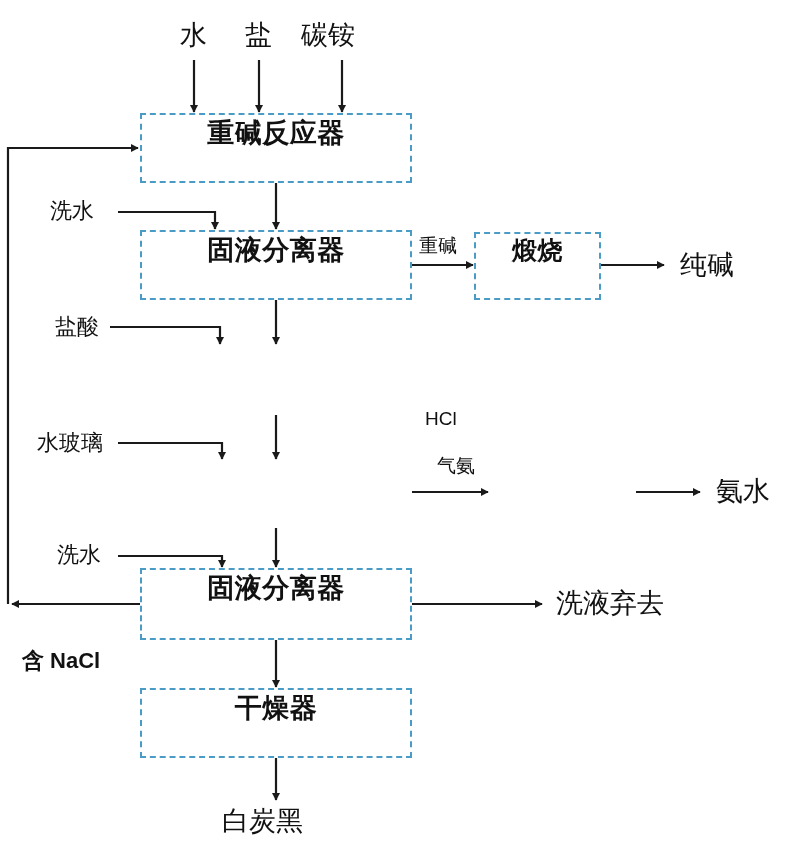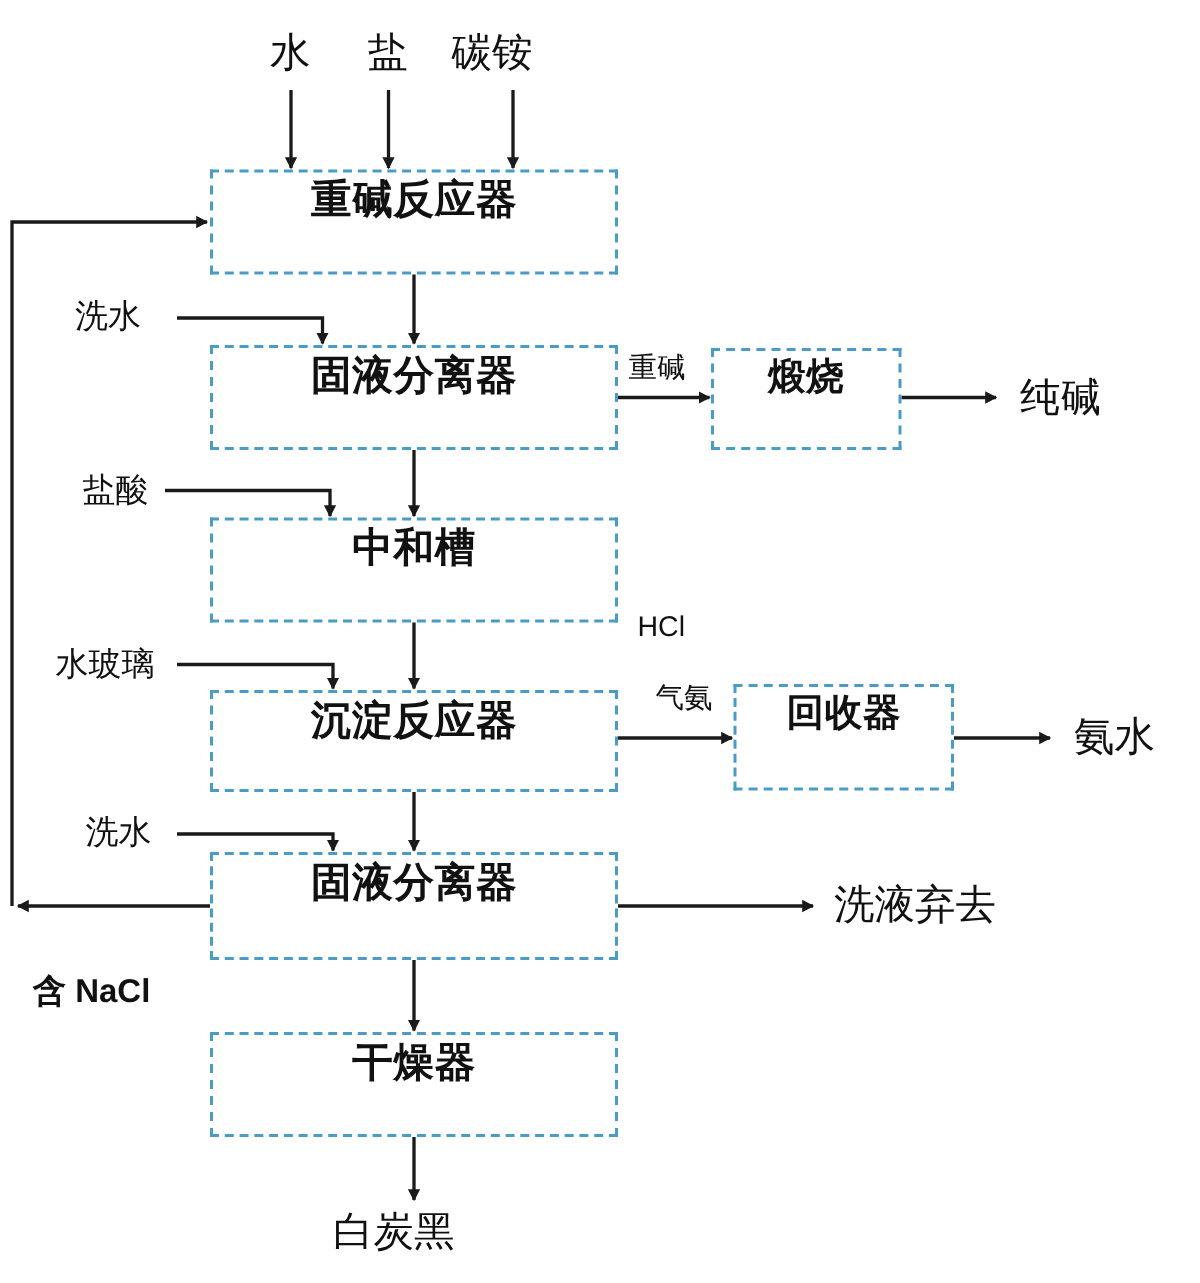--- a/index.html
+++ b/index.html
@@ -142,31 +142,22 @@
   </div>
 
   <div class="unit big" style="left:140px; top:230px; width:272px; height:70px;">
     <span class="unit-label">固液分离器</span>
   </div>
 
   <div class="unit small" style="left:474px; top:232px; width:127px; height:68px;">
     <span class="unit-label">煅烧</span>
   </div>
 
-  <div class="unit big" style="left:140px; top:345px; width:272px; height:70px;">
-    <span class="unit-label">中和槽</span>
-  </div>
 
-  <div class="unit big" style="left:140px; top:460px; width:272px; height:68px;">
-    <span class="unit-label">沉淀反应器</span>
-  </div>
 
-  <div class="unit small" style="left:489px; top:456px; width:147px; height:71px;">
-    <span class="unit-label">回收器</span>
-  </div>
 
   <div class="unit big" style="left:140px; top:568px; width:272px; height:72px;">
     <span class="unit-label">固液分离器</span>
   </div>
 
   <div class="unit big" style="left:140px; top:688px; width:272px; height:70px;">
     <span class="unit-label">干燥器</span>
   </div>
 
   <div class="lbl stream" style="left:419px; top:236px;">重碱</div>

